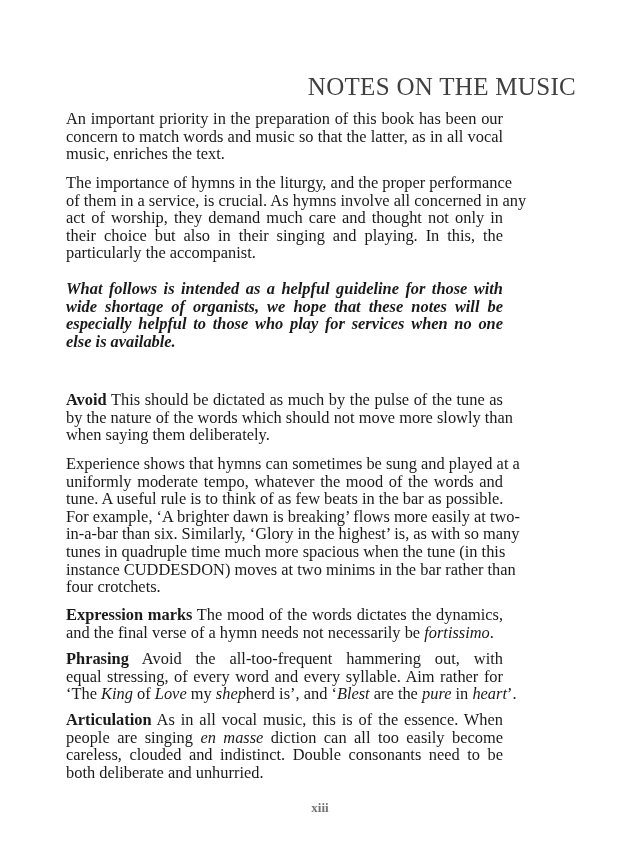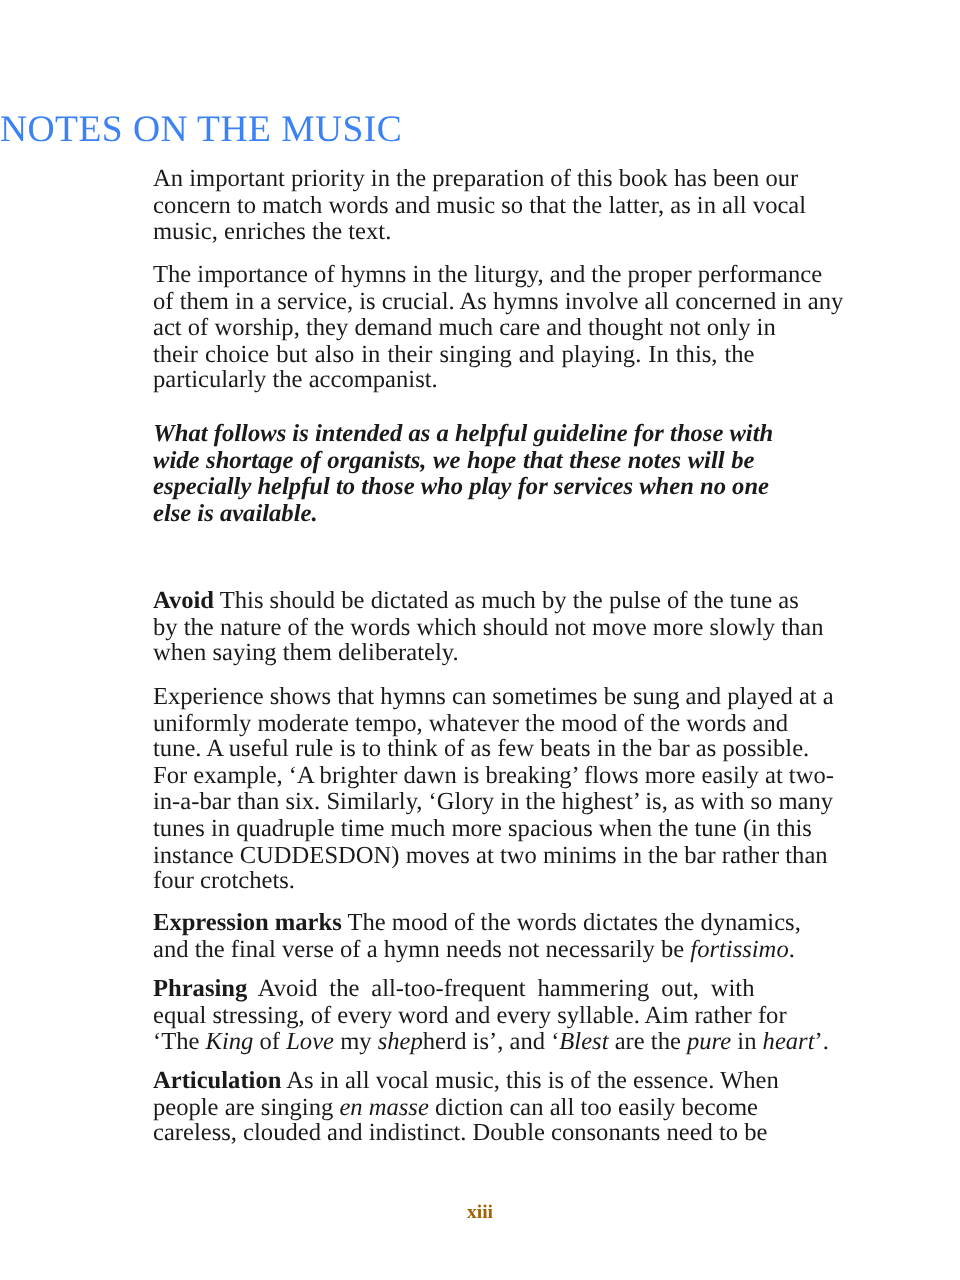--- a/index.html
+++ b/index.html
@@ -4,39 +4,39 @@
 <style>
   html, body { margin: 0; padding: 0; background: #ffffff; }
   body { width: 640px; height: 853px; position: relative; overflow: hidden; }
   .page {
     position: absolute; left: 0; top: 0; width: 640px; height: 853px;
     background: #ffffff; color: #1a1a1a;
     font-family: "Liberation Serif", "DejaVu Serif", serif;
   }
   .title {
     position: absolute; left: 0; width: 576px; top: 72px;
-    text-align: left; font-size: 25px; letter-spacing: 0.3px;
-    line-height: 30px; color: #3b82f6;
+    text-align: right; font-size: 25px; letter-spacing: 0.3px;
+    line-height: 30px; color: #404040;
   }
   .para {
     position: absolute; left: 66px; width: 437px;
     font-size: 16.4px; line-height: 17.6px;
     text-align: justify;
   }
   .line {
     display: block; white-space: nowrap; text-align: justify;
-    text-align-last: justify; height: 17.6px; overflow: visible; margin-left: 36px;
+    text-align-last: justify; height: 17.6px; overflow: visible;
   }
   .line.last { text-align-last: left; }
   .bi { font-weight: bold; font-style: italic; }
   .b { font-weight: bold; }
   .i { }
   .pagenum {
     position: absolute; left: 0; width: 640px; top: 800px;
-    text-align: center; font-size: 13px; font-weight: bold; color: #a16207;
+    text-align: center; font-size: 13px; font-weight: bold; color: #737373;
   }
 </style>
 </head>
 <body>
 
 <div class="page">
 
   <div class="title">NOTES ON THE MUSIC</div>
 
   <div class="para" style="top:110px">
@@ -87,16 +87,17 @@
     <span class="line">equal stressing, of every word and every syllable.  Aim rather for</span>
     <span class="line last">
       <span>‘The </span><i class="i">King</i><span> of </span><i class="i">Love</i><span> my </span><i class="i">shep</i><span>herd is’, and ‘</span><i class="i">Blest</i><span> are the </span><i class="i">pure</i><span> in </span><i class="i">heart</i><span>’.</span>
     </span>
   </div>
 
   <div class="para" style="top:711px">
     <span class="line"><b class="b">Articulation</b><span>  As in all vocal music, this is of the essence.  When</span></span>
     <span class="line"><span>people are singing </span><i class="i">en masse</i><span> diction can all too easily become</span></span>
     <span class="line">careless, clouded and indistinct.  Double consonants need to be</span>
+    <span class="line last">both deliberate and unhurried.</span>
   </div>
 
   <div class="pagenum">xiii</div>
 </div>
 
 </body></html>

